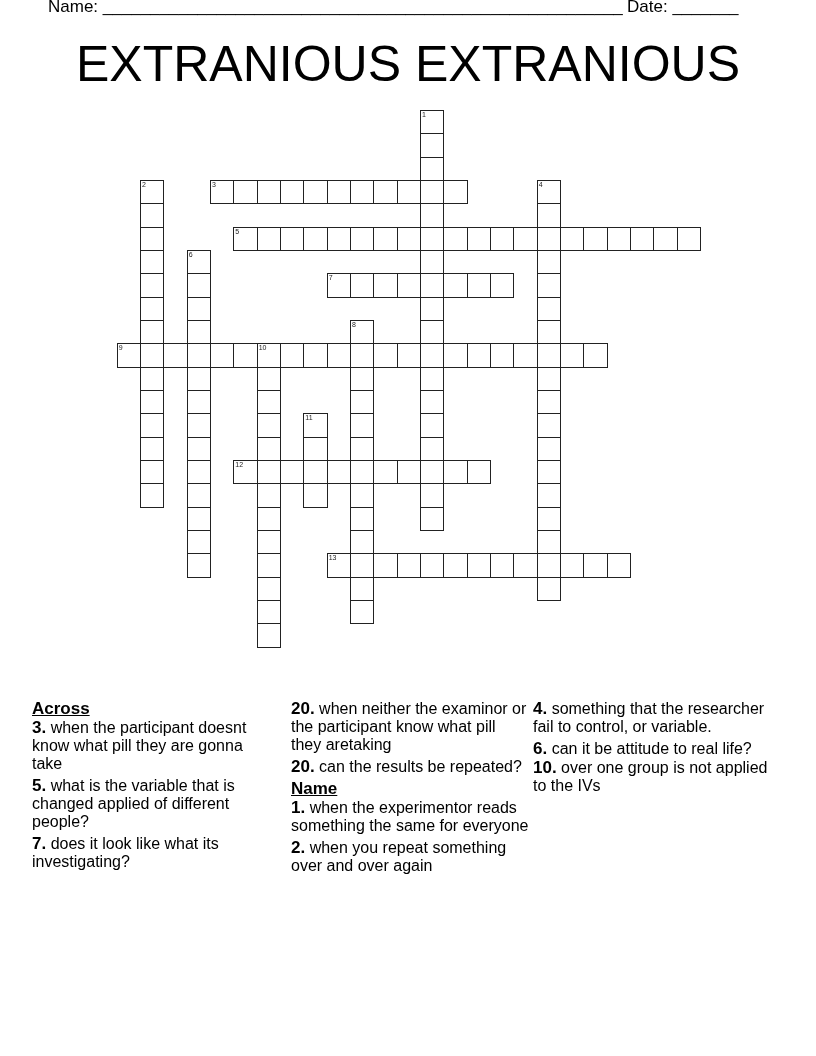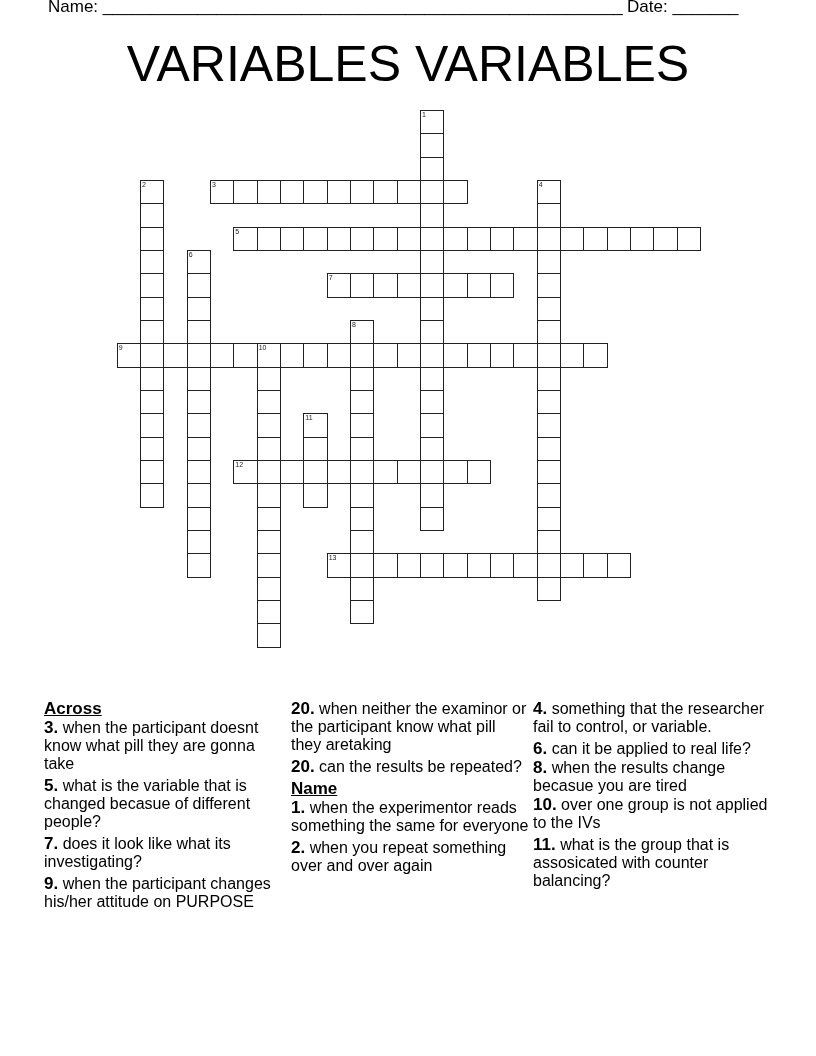--- a/index.html
+++ b/index.html
@@ -8,40 +8,40 @@
   .header { position: absolute; top: -3px; left: 48px; font-size: 17px; white-space: nowrap; }
   .header .line { display: inline-block; }
   .date { position: absolute; top: -3px; left: 627px; font-size: 17px; white-space: nowrap; }
   .title { position: absolute; top: 33px; left: 0; width: 816px; text-align: center;
            font-size: 50px; letter-spacing: 0px; line-height: 62px; }
   .grid { position: absolute; left: 0; top: 0; width: 816px; height: 680px; }
   .cell { position: absolute; box-sizing: border-box; width: 24.33px; height: 24.33px;
           border: 1px solid #222; background: #fff; }
   .cell .num { position: absolute; top: 0px; left: 1px; font-size: 7px; line-height: 8px; color: #222; }
   .clues { position: absolute; top: 700px; font-size: 16px; line-height: 18px; }
-  .col1 { left: 44px; width: 232px; }
+  .col1 { left: 32px; width: 232px; }
   .col2 { left: 291px; width: 238px; }
   .col3 { left: 533px; width: 240px; }
   .clue { margin-bottom: 4px; }
   .clue b { font-weight: bold; font-size: 17px; }
   .heading { font-weight: bold; text-decoration: underline; font-size: 17px; margin-bottom: 1px; }
 </style>
 </head>
 <body>
 
 <div class="header">
   <span>Name:</span>
   <span class="line">_______________________________________________________</span>
 </div>
 <div class="date">
   <span>Date:</span>
   <span class="line">_______</span>
 </div>
 
-<div class="title">VARIABLES VARIABLES</div>
+<div class="title">EXTRANIOUS EXTRANIOUS</div>
 
 <div class="grid" id="grid">
     <div class="cell" style="left: 419.99px; top: 110px;">
       <span class="num">1</span>
     </div>
     <div class="cell" style="left: 419.99px; top: 133.33px;"></div>
     <div class="cell" style="left: 419.99px; top: 156.66px;"></div>
     <div class="cell" style="left: 419.99px; top: 179.99px;"></div>
     <div class="cell" style="left: 419.99px; top: 203.32px;"></div>
     <div class="cell" style="left: 419.99px; top: 226.65px;"></div>
@@ -223,32 +223,29 @@
     <div class="cell" style="left: 489.98px; top: 553.27px;"></div>
     <div class="cell" style="left: 513.31px; top: 553.27px;"></div>
     <div class="cell" style="left: 559.97px; top: 553.27px;"></div>
     <div class="cell" style="left: 583.3px; top: 553.27px;"></div>
     <div class="cell" style="left: 606.63px; top: 553.27px;"></div>
   </div>
 
 <div class="clues col1">
   <div class="heading">Across</div>
   <div class="clue"><b>3.</b><span> when the participant doesnt know what pill they are gonna take</span></div>
-  <div class="clue"><b>5.</b><span> what is the variable that is changed becasue of different people?</span></div>
+  <div class="clue"><b>5.</b><span> what is the variable that is changed applied of different people?</span></div>
   <div class="clue"><b>7.</b><span> does it look like what its investigating?</span></div>
-  <div class="clue"><b>9.</b><span> when the participant changes his/her attitude on PURPOSE</span></div>
 </div>
 
 <div class="clues col2">
   <div class="clue"><b>20.</b><span> when neither the examinor or the participant know what pill they aretaking</span></div>
   <div class="clue"><b>20.</b><span> can the results be repeated?</span></div>
   <div class="heading">Name</div>
   <div class="clue"><b>1.</b><span> when the experimentor reads something the same for everyone</span></div>
   <div class="clue"><b>2.</b><span> when you repeat something over and over again</span></div>
 </div>
 
 <div class="clues col3">
   <div class="clue"><b>4.</b><span> something that the researcher fail to control, or variable.</span></div>
-  <div class="clue" style="margin-bottom:1px"><b>6.</b><span> can it be applied to real life?</span></div>
-  <div class="clue" style="margin-bottom:1px"><b>8.</b><span> when the results change becasue you are tired</span></div>
+  <div class="clue" style="margin-bottom:1px"><b>6.</b><span> can it be attitude to real life?</span></div>
   <div class="clue"><b>10.</b><span> over one group is not applied to the IVs</span></div>
-  <div class="clue"><b>11.</b><span> what is the group that is assosicated with counter balancing?</span></div>
 </div>
 
 </body></html>

